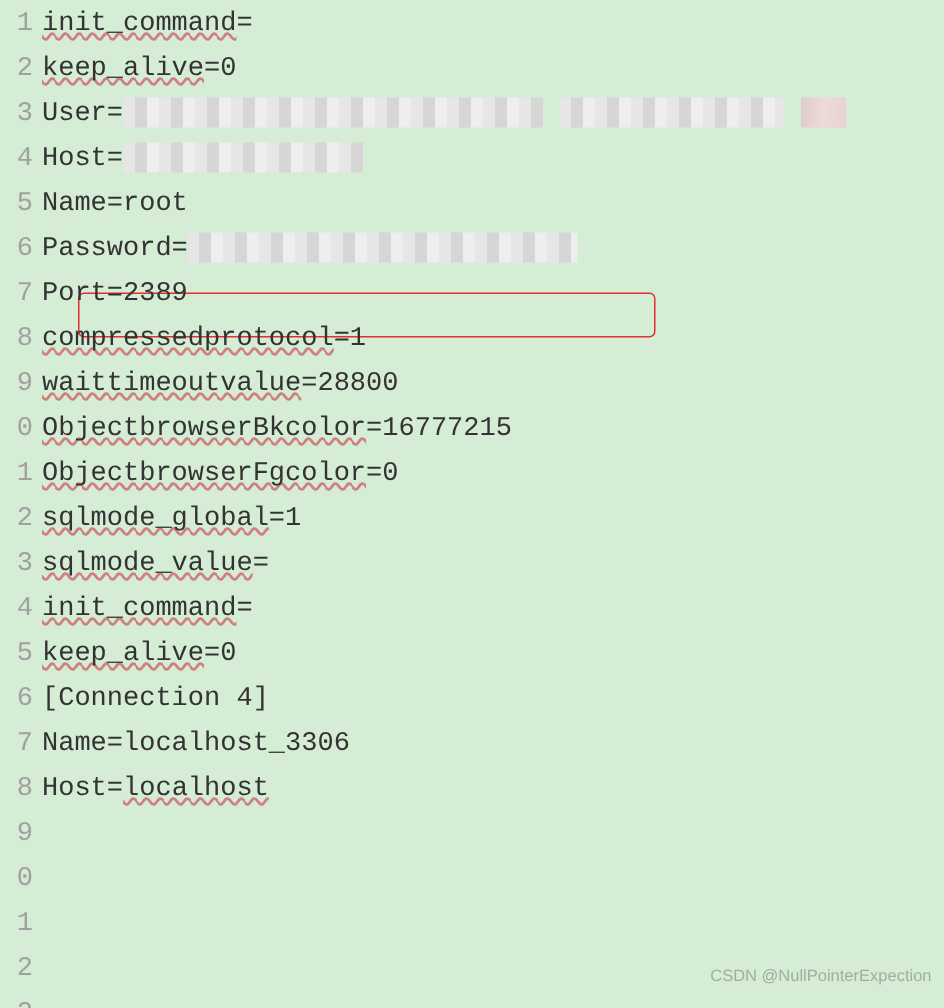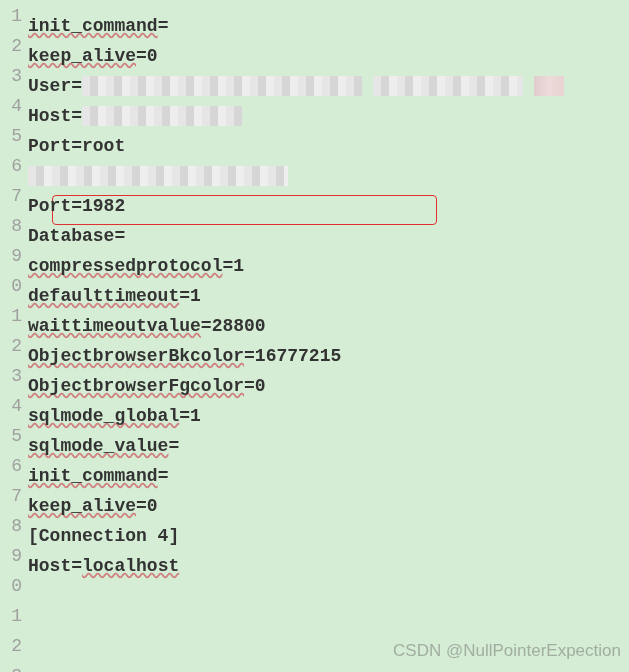--- a/index.html
+++ b/index.html
@@ -22,23 +22,22 @@
     width: 28px;
     text-align: right;
     color: #a0a0a0;
     padding-right: 6px;
     user-select: none;
     padding-top: 1px;
   }
   .gutter div { height: 30px; }
   .code {
     flex: 1;
-    padding-top: 11px;
+    padding-top: 1px;
     position: relative;
-    font-weight: bold;
   }
   .code .line {
     height: 30px;
     color: #333;
     white-space: pre;
     position: relative;
   }
   .squiggle {
     text-decoration: underline wavy #d08080;
     text-decoration-skip-ink: none;
@@ -62,21 +61,21 @@
     border: 1px solid #e03030;
     border-radius: 4px;
     pointer-events: none;
   }
   .watermark {
     position: absolute;
     right: 8px;
     bottom: 6px;
     color: rgba(120,120,120,0.55);
     font-family: Arial, sans-serif;
-    font-size: 17px;
+    font-size: 11px;
     pointer-events: none;
   }
 </style>
 </head>
 <body>
 
 <div class="editor">
   <div class="gutter">
     <div>1</div>
     <div>2</div>
@@ -104,31 +103,30 @@
   </div>
 
   <div class="code">
 
     <div class="highlight-box" style="top:195px;left:24px;width:385px;height:30px;"></div>
 
     <div class="line"><span class="squiggle">init_command</span><span>=</span></div>
     <div class="line"><span class="squiggle">keep_alive</span><span>=0</span></div>
     <div class="line"><span>User=</span><span class="redact" style="width:280px"></span> <span class="redact" style="width:150px"></span> <span class="redact tail" style="width:30px"></span></div>
     <div class="line"><span>Host=</span><span class="redact" style="width:160px"></span></div>
-    <div class="line"><span>Port=root</span></div>
-    <div class="line"><span class="redact" style="width:260px"></span></div>
-    <div class="line"><span>Port=1982</span></div>
-    <div class="line"><span>Database=</span></div>
+    <div class="line"><span>Name=root</span></div>
+    <div class="line"><span>Password=</span><span class="redact" style="width:260px"></span></div>
+    <div class="line"><span>Port=2389</span></div>
     <div class="line"><span class="squiggle">compressedprotocol</span><span>=1</span></div>
-    <div class="line"><span class="squiggle">defaulttimeout</span><span>=1</span></div>
     <div class="line"><span class="squiggle">waittimeoutvalue</span><span>=28800</span></div>
     <div class="line"><span class="squiggle">ObjectbrowserBkcolor</span><span>=16777215</span></div>
     <div class="line"><span class="squiggle">ObjectbrowserFgcolor</span><span>=0</span></div>
     <div class="line"><span class="squiggle">sqlmode_global</span><span>=1</span></div>
     <div class="line"><span class="squiggle">sqlmode_value</span><span>=</span></div>
     <div class="line"><span class="squiggle">init_command</span><span>=</span></div>
     <div class="line"><span class="squiggle">keep_alive</span><span>=0</span></div>
     <div class="line"><span>[Connection 4]</span></div>
+    <div class="line"><span>Name=localhost_3306</span></div>
     <div class="line"><span>Host=</span><span class="squiggle">localhost</span></div>
   </div>
 </div>
 
 <div class="watermark">CSDN @NullPointerExpection</div>
 
 </body></html>

